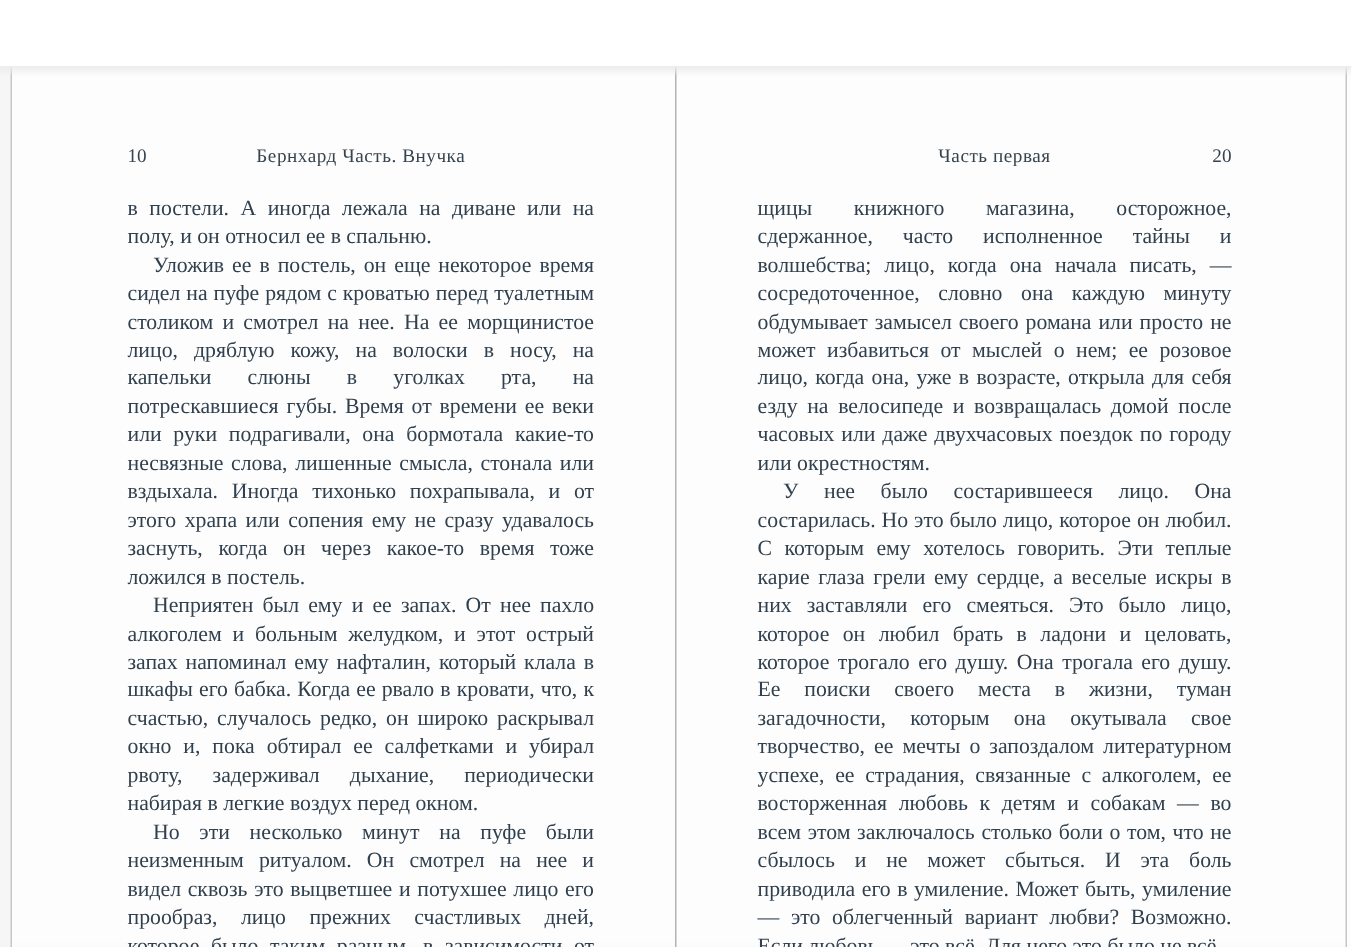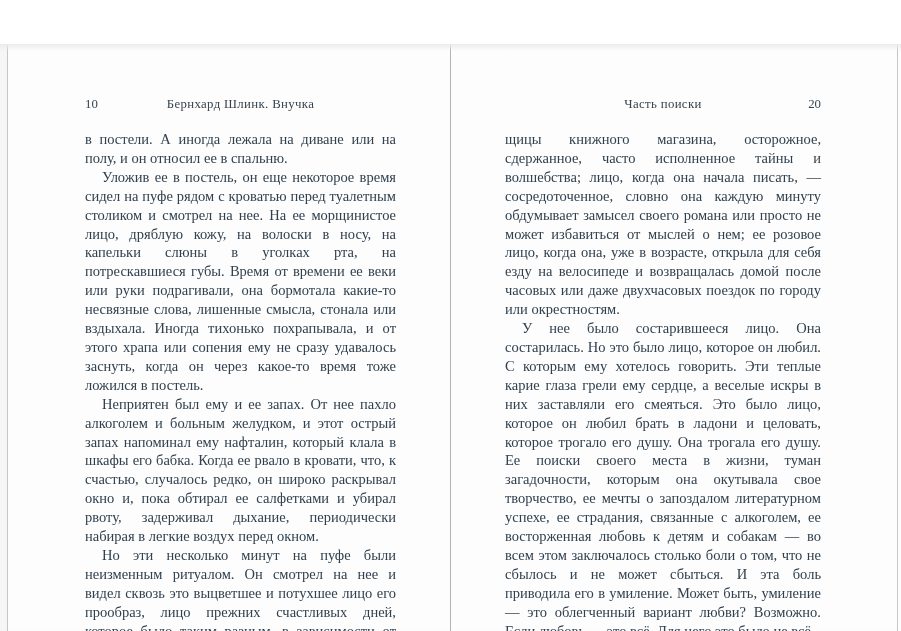--- a/index.html
+++ b/index.html
@@ -85,33 +85,33 @@
 
   <div class="margin-strip"></div>
   <div class="edge edge-left"></div>
   <div class="edge edge-right"></div>
   <div class="spine"></div>
   <div class="top-shade"></div>
 
   <section class="page page-left">
     <header class="page-header">
       <span class="page-num">10</span>
-      <span class="running-title">Бернхард Шлинк. Внучка</span>
+      <span class="running-title">Бернхард Часть. Внучка</span>
     </header>
     <div class="page-body">
       <p class="no-indent">в постели. А иногда лежала на диване или на полу, и он относил ее в спальню.</p>
       <p>Уложив ее в постель, он еще некоторое время сидел на пуфе рядом с кроватью перед туалетным столиком и смотрел на нее. На ее морщинистое лицо, дряблую кожу, на волоски в носу, на капельки слюны в уголках рта, на потрескавшиеся губы. Время от времени ее веки или руки подрагивали, она бормотала какие-то несвязные слова, лишенные смысла, стонала или вздыхала. Иногда тихонько похрапывала, и от этого храпа или сопения ему не сразу удавалось заснуть, когда он через какое-то время тоже ложился в постель.</p>
       <p>Неприятен был ему и ее запах. От нее пахло алкоголем и больным желудком, и этот острый запах напоминал ему нафталин, который клала в шкафы его бабка. Когда ее рвало в кровати, что, к счастью, случалось редко, он широко раскрывал окно и, пока обтирал ее салфетками и убирал рвоту, задерживал дыхание, периодически набирая в легкие воздух перед окном.</p>
       <p>Но эти несколько минут на пуфе были неизменным ритуалом. Он смотрел на нее и видел сквозь это выцветшее и потухшее лицо его прообраз, лицо прежних счастливых дней, которое было таким разным, в зависимости от настроения, которое иногда поражало его, но всегда — даже будучи заспанным, усталым или мрачным — дышало жизнью. Каким безжизненным становился ее взгляд, когда она была пьяна! Иногда в ее сегодняшнем лице вспыхивали, как зарницы, эти прежние лица — решительное лицо студентки в синей рубахе, лицо молодой продав-</p>
     </div>
   </section>
 
   <section class="page page-right">
     <header class="page-header">
-      <span class="running-title">Часть поиски</span>
+      <span class="running-title">Часть первая</span>
       <span class="page-num">20</span>
     </header>
     <div class="page-body">
       <p class="no-indent">щицы книжного магазина, осторожное, сдержанное, часто исполненное тайны и волшебства; лицо, когда она начала писать, — сосредоточенное, словно она каждую минуту обдумывает замысел своего романа или просто не может избавиться от мыслей о нем; ее розовое лицо, когда она, уже в возрасте, открыла для себя езду на велосипеде и возвращалась домой после часовых или даже двухчасовых поездок по городу или окрестностям.</p>
       <p>У нее было состарившееся лицо. Она состарилась. Но это было лицо, которое он любил. С которым ему хотелось говорить. Эти теплые карие глаза грели ему сердце, а веселые искры в них заставляли его смеяться. Это было лицо, которое он любил брать в ладони и целовать, которое трогало его душу. Она трогала его душу. Ее поиски своего места в жизни, туман загадочности, которым она окутывала свое творчество, ее мечты о запоздалом литературном успехе, ее страдания, связанные с алкоголем, ее восторженная любовь к детям и собакам — во всем этом заключалось столько боли о том, что не сбылось и не может сбыться. И эта боль приводила его в умиление. Может быть, умиление — это облегченный вариант любви? Возможно. Если любовь — это всё. Для него это было не всё.</p>
       <p>С пуфа он вставал непримиренным. Он никогда не переставал желать другого, большего. Но он был человеком спокойным. Так уж сложилось. Он шел в гостиную, садился на диван и читал новинки. Этот неиссякаемый поток новых книг и сделал его книготорговцем.</p>
     </div>
   </section>
 
   <div class="bottom-shade"></div>

